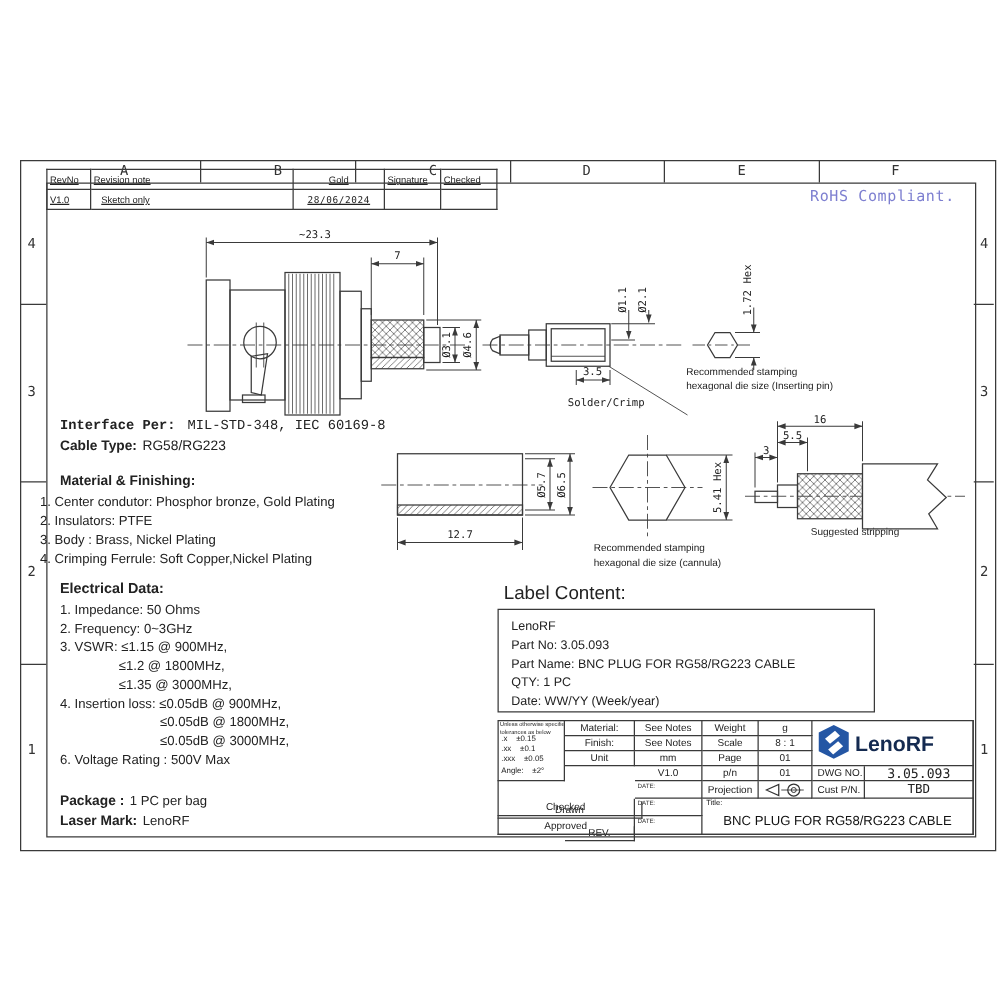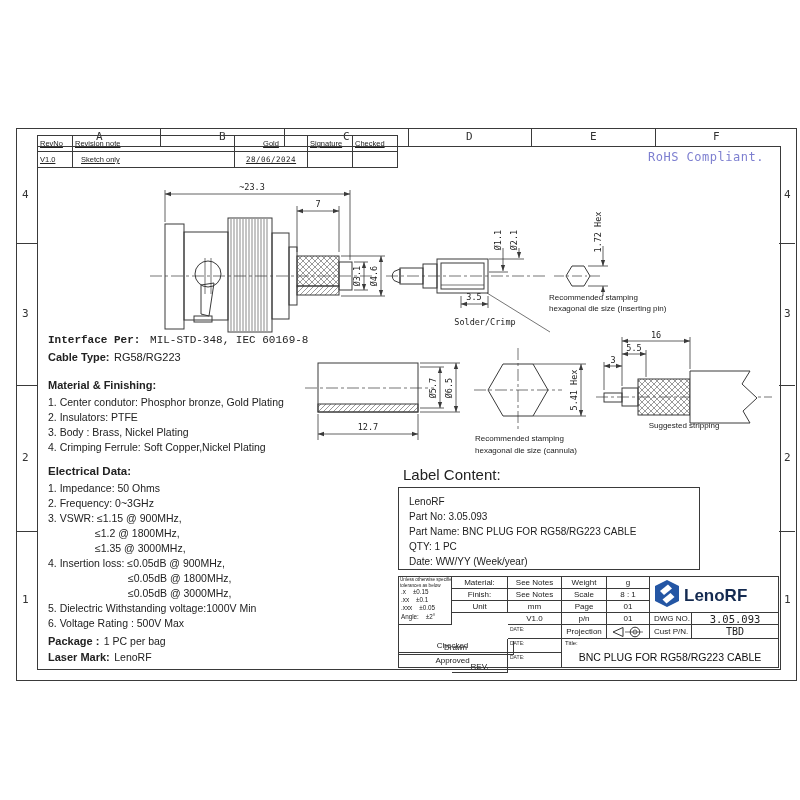--- a/index.html
+++ b/index.html
@@ -225,38 +225,37 @@
   <div class="abs" style="left:48px;top:330px;font-family:Liberation Mono, monospace;">
     <span class="nb">Interface Per:</span>
     <span class="nv">MIL-STD-348, IEC 60169-8</span>
   </div>
   <div class="abs" style="left:48px;top:347px;">
     <span class="nb">Cable Type:</span>
     <span class="nv">RG58/RG223</span>
   </div>
 
   <div class="abs nb" style="left:48px;top:379px;">Material &amp; Finishing:</div>
-  <div class="abs" style="left:48px;top:395px;">
+  <div class="abs" style="left:32px;top:395px;">
     <div class="nitem">1. Center condutor: Phosphor bronze, Gold Plating</div>
     <div class="nitem">2. Insulators: PTFE</div>
     <div class="nitem">3. Body : Brass, Nickel Plating</div>
     <div class="nitem">4. Crimping Ferrule: Soft Copper,Nickel Plating</div>
   </div>
 
   <div class="abs nb" style="left:48px;top:465px;font-size:11.5px;">Electrical Data:</div>
   <div class="abs" style="left:48px;top:481px;">
     <div class="nitem">1. Impedance: 50 Ohms</div>
     <div class="nitem">2. Frequency: 0~3GHz</div>
     <div class="nitem">3. VSWR: ≤1.15 @ 900MHz,</div>
     <div class="nitem ind-a">≤1.2 @ 1800MHz,</div>
     <div class="nitem ind-a">≤1.35 @ 3000MHz,</div>
     <div class="nitem">4. Insertion loss: ≤0.05dB @ 900MHz,</div>
     <div class="nitem ind-b">≤0.05dB @ 1800MHz,</div>
     <div class="nitem ind-b">≤0.05dB @ 3000MHz,</div>
-    <div class="nitem">5. Dielectric Withstanding voltage:1000V Min</div>
     <div class="nitem">6. Voltage Rating : 500V Max</div>
   </div>
 
   <div class="abs" style="left:48px;top:631px;">
     <span class="nb">Package :</span>
     <span style="font-size:10.5px;">1 PC per bag</span>
   </div>
   <div class="abs" style="left:48px;top:647px;">
     <span class="nb">Laser Mark:</span>
     <span style="font-size:10.5px;">LenoRF</span>

